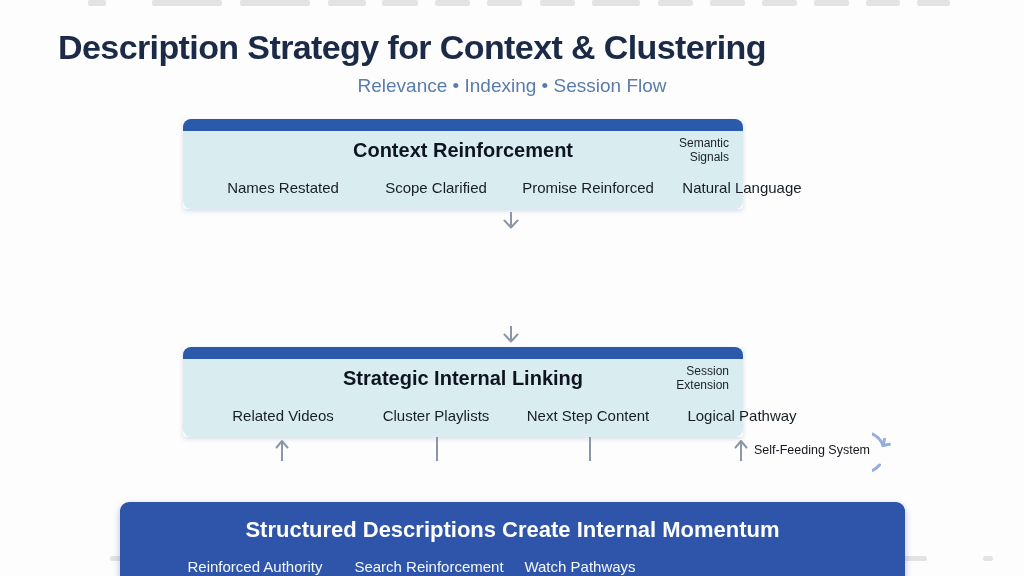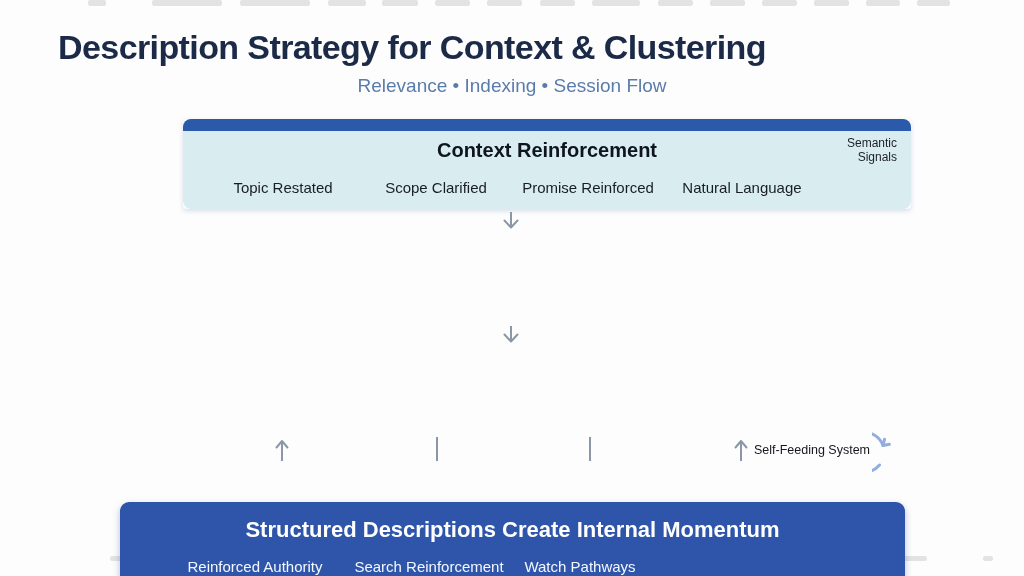--- a/index.html
+++ b/index.html
@@ -12,21 +12,21 @@
   .strip-top{top:0;height:6px;}
   .strip-bottom{top:556px;height:5px;}
   .strip-bottom i{height:5px;}
 
   .title{position:absolute;top:28px;left:0;width:824px;margin:0;text-align:center;
          font-size:34px;font-weight:700;letter-spacing:-0.6px;color:#1b2a47;}
   .subtitle{position:absolute;top:75px;left:0;width:1024px;text-align:center;
             font-size:19px;color:#5a7cab;}
 
   
-  .layer{position:absolute;left:183px;width:728px;height:90px;border-radius:4px;
+  .layer{position:absolute;left:183px;width:560px;height:90px;border-radius:4px;
          box-shadow:0 2px 5px rgba(50,80,130,.18);}
   .layer-bar{position:absolute;top:0;left:0;width:100%;height:12px;background:#2b5aab;
              border-radius:8px 8px 0 0;}
   .layer-body{position:absolute;top:12px;left:0;width:100%;height:78px;border-radius:0 0 8px 8px;}
   .body-cyan{background:#d9edf1;}
   .body-periwinkle{background:#b9c8e9;}
   .layer-title{position:absolute;top:20px;left:0;width:100%;text-align:center;
                font-size:20px;font-weight:700;color:#0e1420;}
   .layer-tag{position:absolute;top:17px;right:14px;text-align:right;font-size:12px;
              line-height:14px;color:#1b1f26;}
@@ -79,37 +79,50 @@
   <div class="subtitle">Relevance • Indexing • Session Flow</div>
 
   <section class="layer" style="top:119px">
     <div class="layer-body body-cyan"></div>
     <div class="layer-bar"></div>
     <div class="layer-title">Context Reinforcement</div>
     <div class="layer-tag">
       <span>Semantic</span>
       <span>Signals</span>
     </div>
-    <span class="item p1">Topic Restated</span>
+    <span class="item p1">Names Restated</span>
     <span class="item p2">Scope Clarified</span>
     <span class="item p3">Promise Reinforced</span>
     <span class="item p4">Natural Language</span>
   </section>
 
   <svg class="down-arrow" style="top:211px" width="18" height="22">
     <path d="M9 1 L9 15" stroke="#8b97a6" stroke-width="2" fill="none"></path>
     <path d="M2.5 9.5 L9 16.5 L15.5 9.5" stroke="#8b97a6" stroke-width="2" fill="none" stroke-linecap="round" stroke-linejoin="round"></path>
   </svg>
 
 
   <svg class="down-arrow" style="top:325px" width="18" height="22">
     <path d="M9 1 L9 15" stroke="#8b97a6" stroke-width="2" fill="none"></path>
     <path d="M2.5 9.5 L9 16.5 L15.5 9.5" stroke="#8b97a6" stroke-width="2" fill="none" stroke-linecap="round" stroke-linejoin="round"></path>
   </svg>
 
+  <section class="layer" style="top:347px">
+    <div class="layer-body body-cyan"></div>
+    <div class="layer-bar"></div>
+    <div class="layer-title">Strategic Internal Linking</div>
+    <div class="layer-tag">
+      <span>Session</span>
+      <span>Extension</span>
+    </div>
+    <span class="item p1">Related Videos</span>
+    <span class="item p2">Cluster Playlists</span>
+    <span class="item p3">Next Step Content</span>
+    <span class="item p4">Logical Pathway</span>
+  </section>
 
   <svg class="up-arrow" style="left:275px;top:438px" width="14" height="24">
     <path d="M7 23 L7 4" stroke="#8b97a6" stroke-width="2" fill="none"></path>
     <path d="M1.5 9.5 L7 3 L12.5 9.5" stroke="#8b97a6" stroke-width="2" fill="none" stroke-linecap="round" stroke-linejoin="round"></path>
   </svg>
   <div class="conn-line" style="left:436px"></div>
   <div class="conn-line" style="left:589px"></div>
   <svg class="up-arrow" style="left:734px;top:438px" width="14" height="24">
     <path d="M7 23 L7 4" stroke="#8b97a6" stroke-width="2" fill="none"></path>
     <path d="M1.5 9.5 L7 3 L12.5 9.5" stroke="#8b97a6" stroke-width="2" fill="none" stroke-linecap="round" stroke-linejoin="round"></path>

